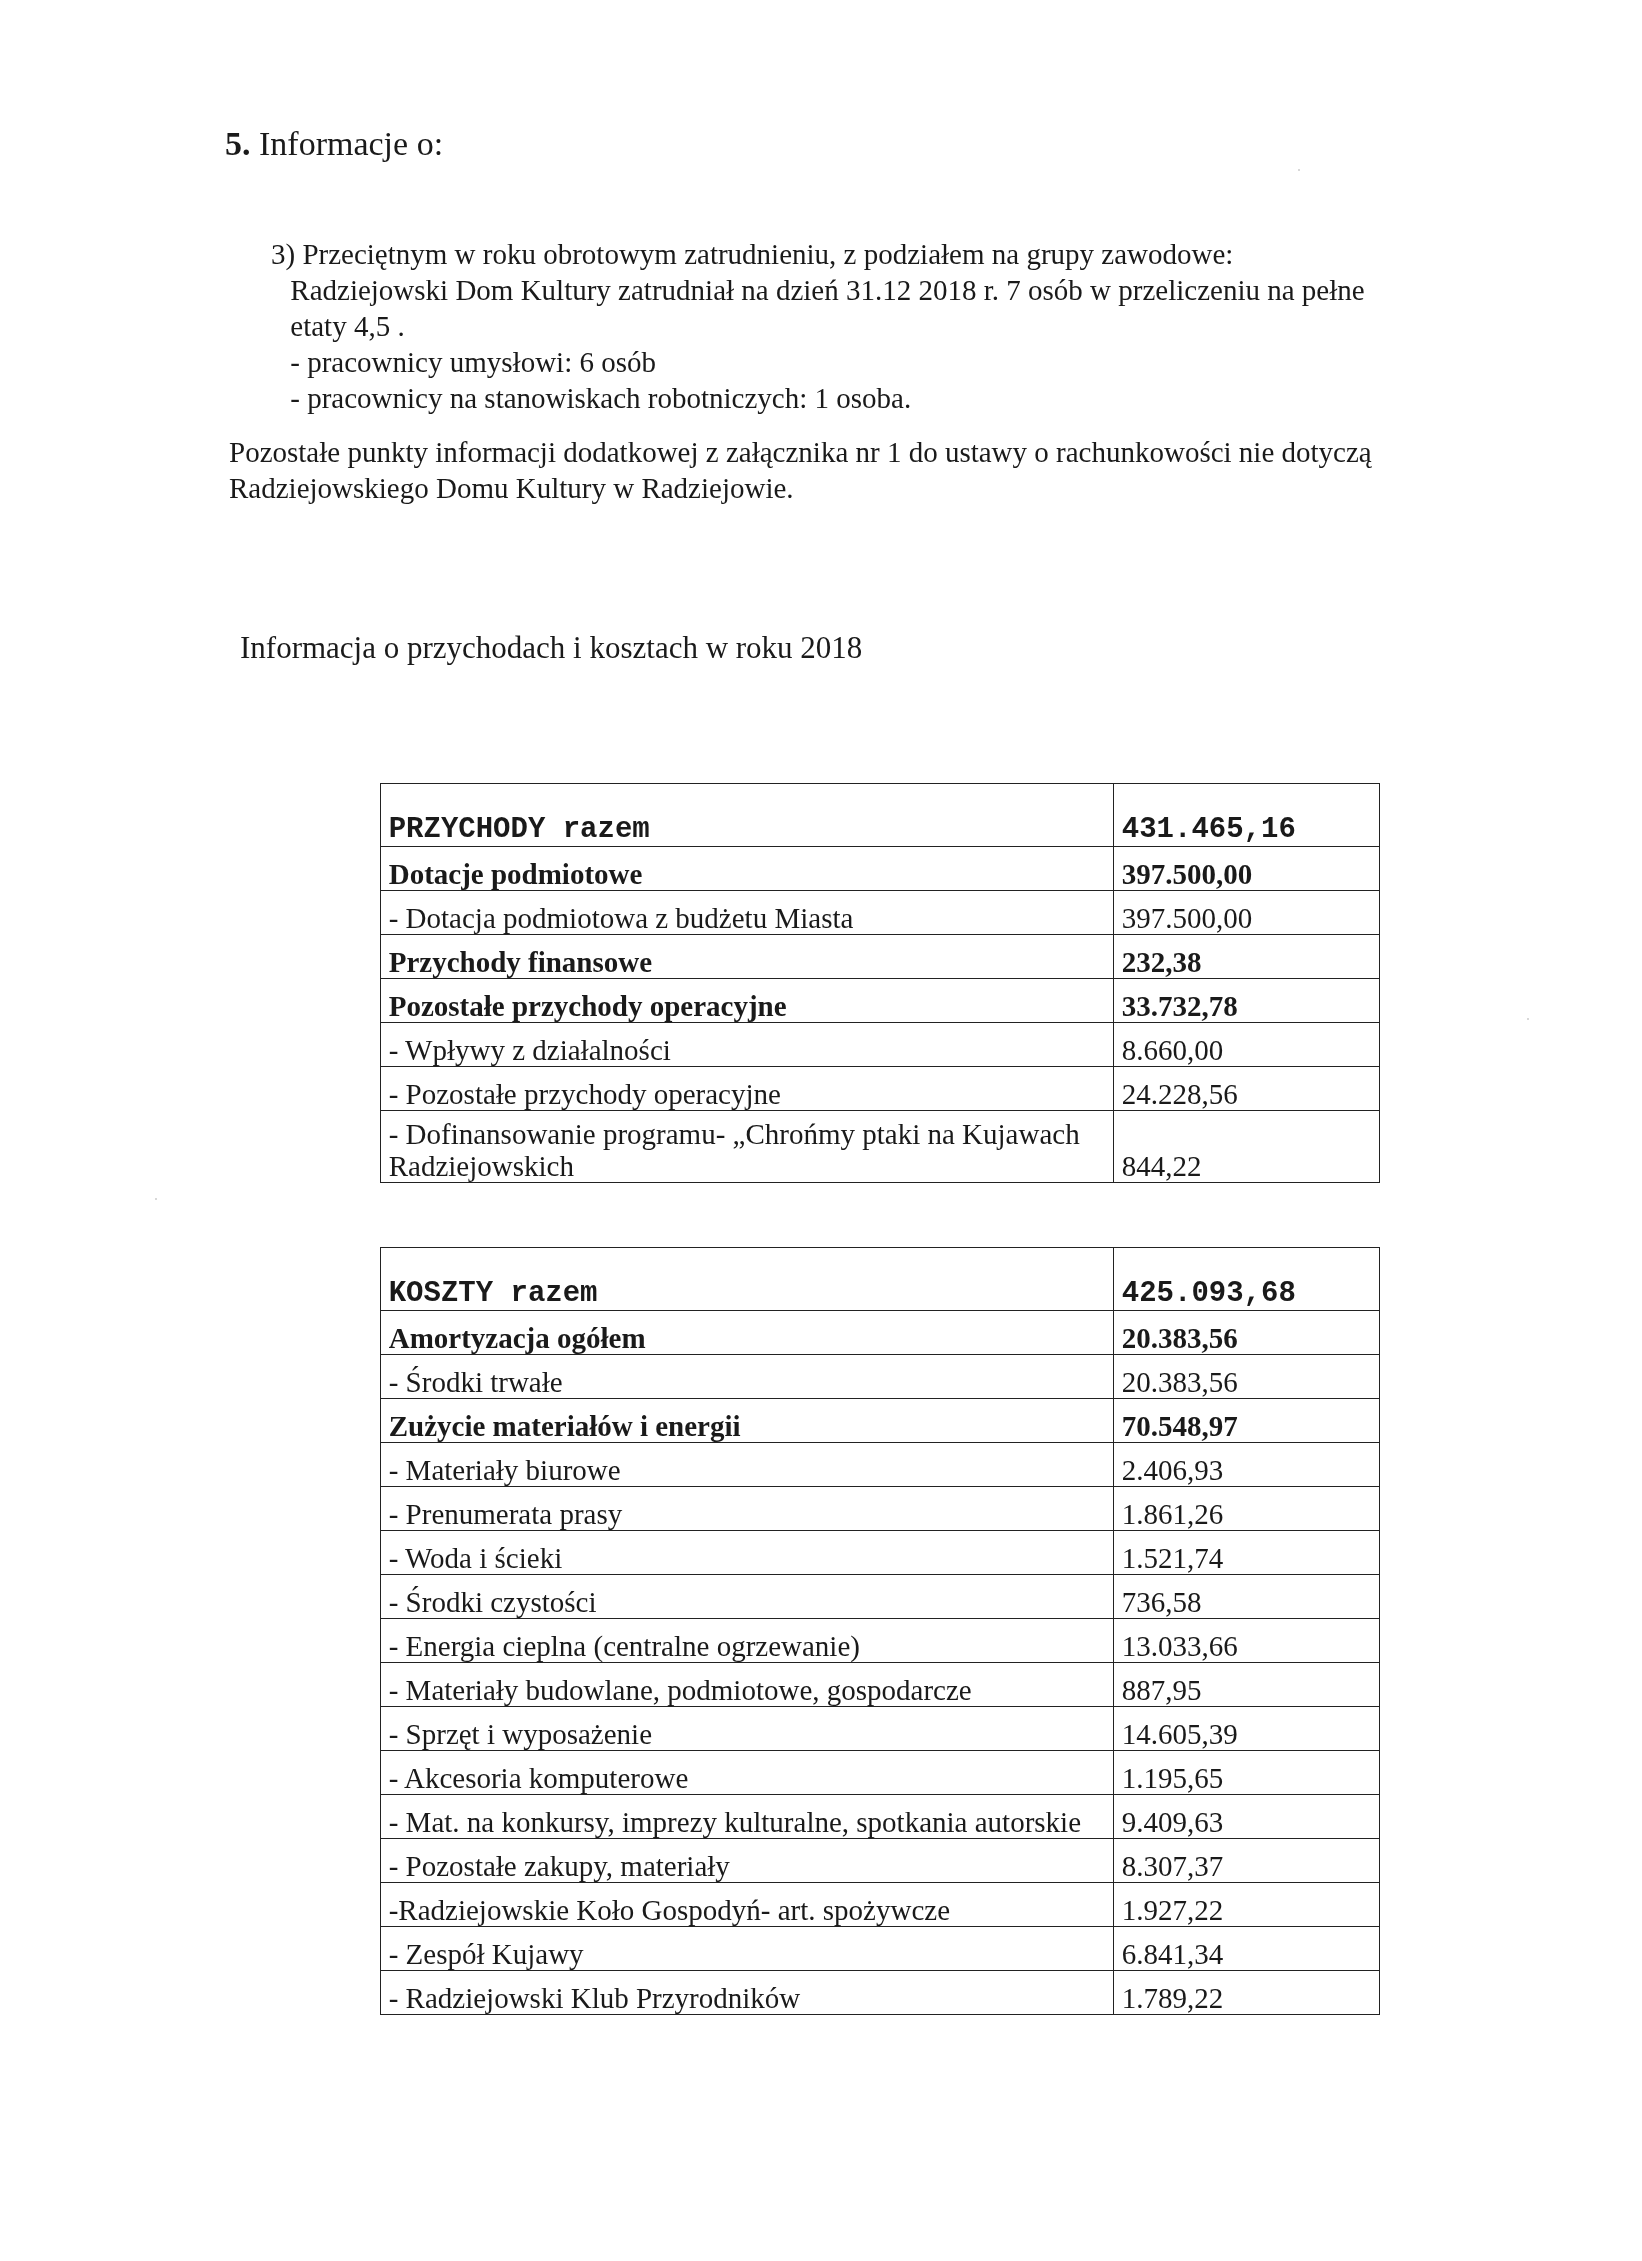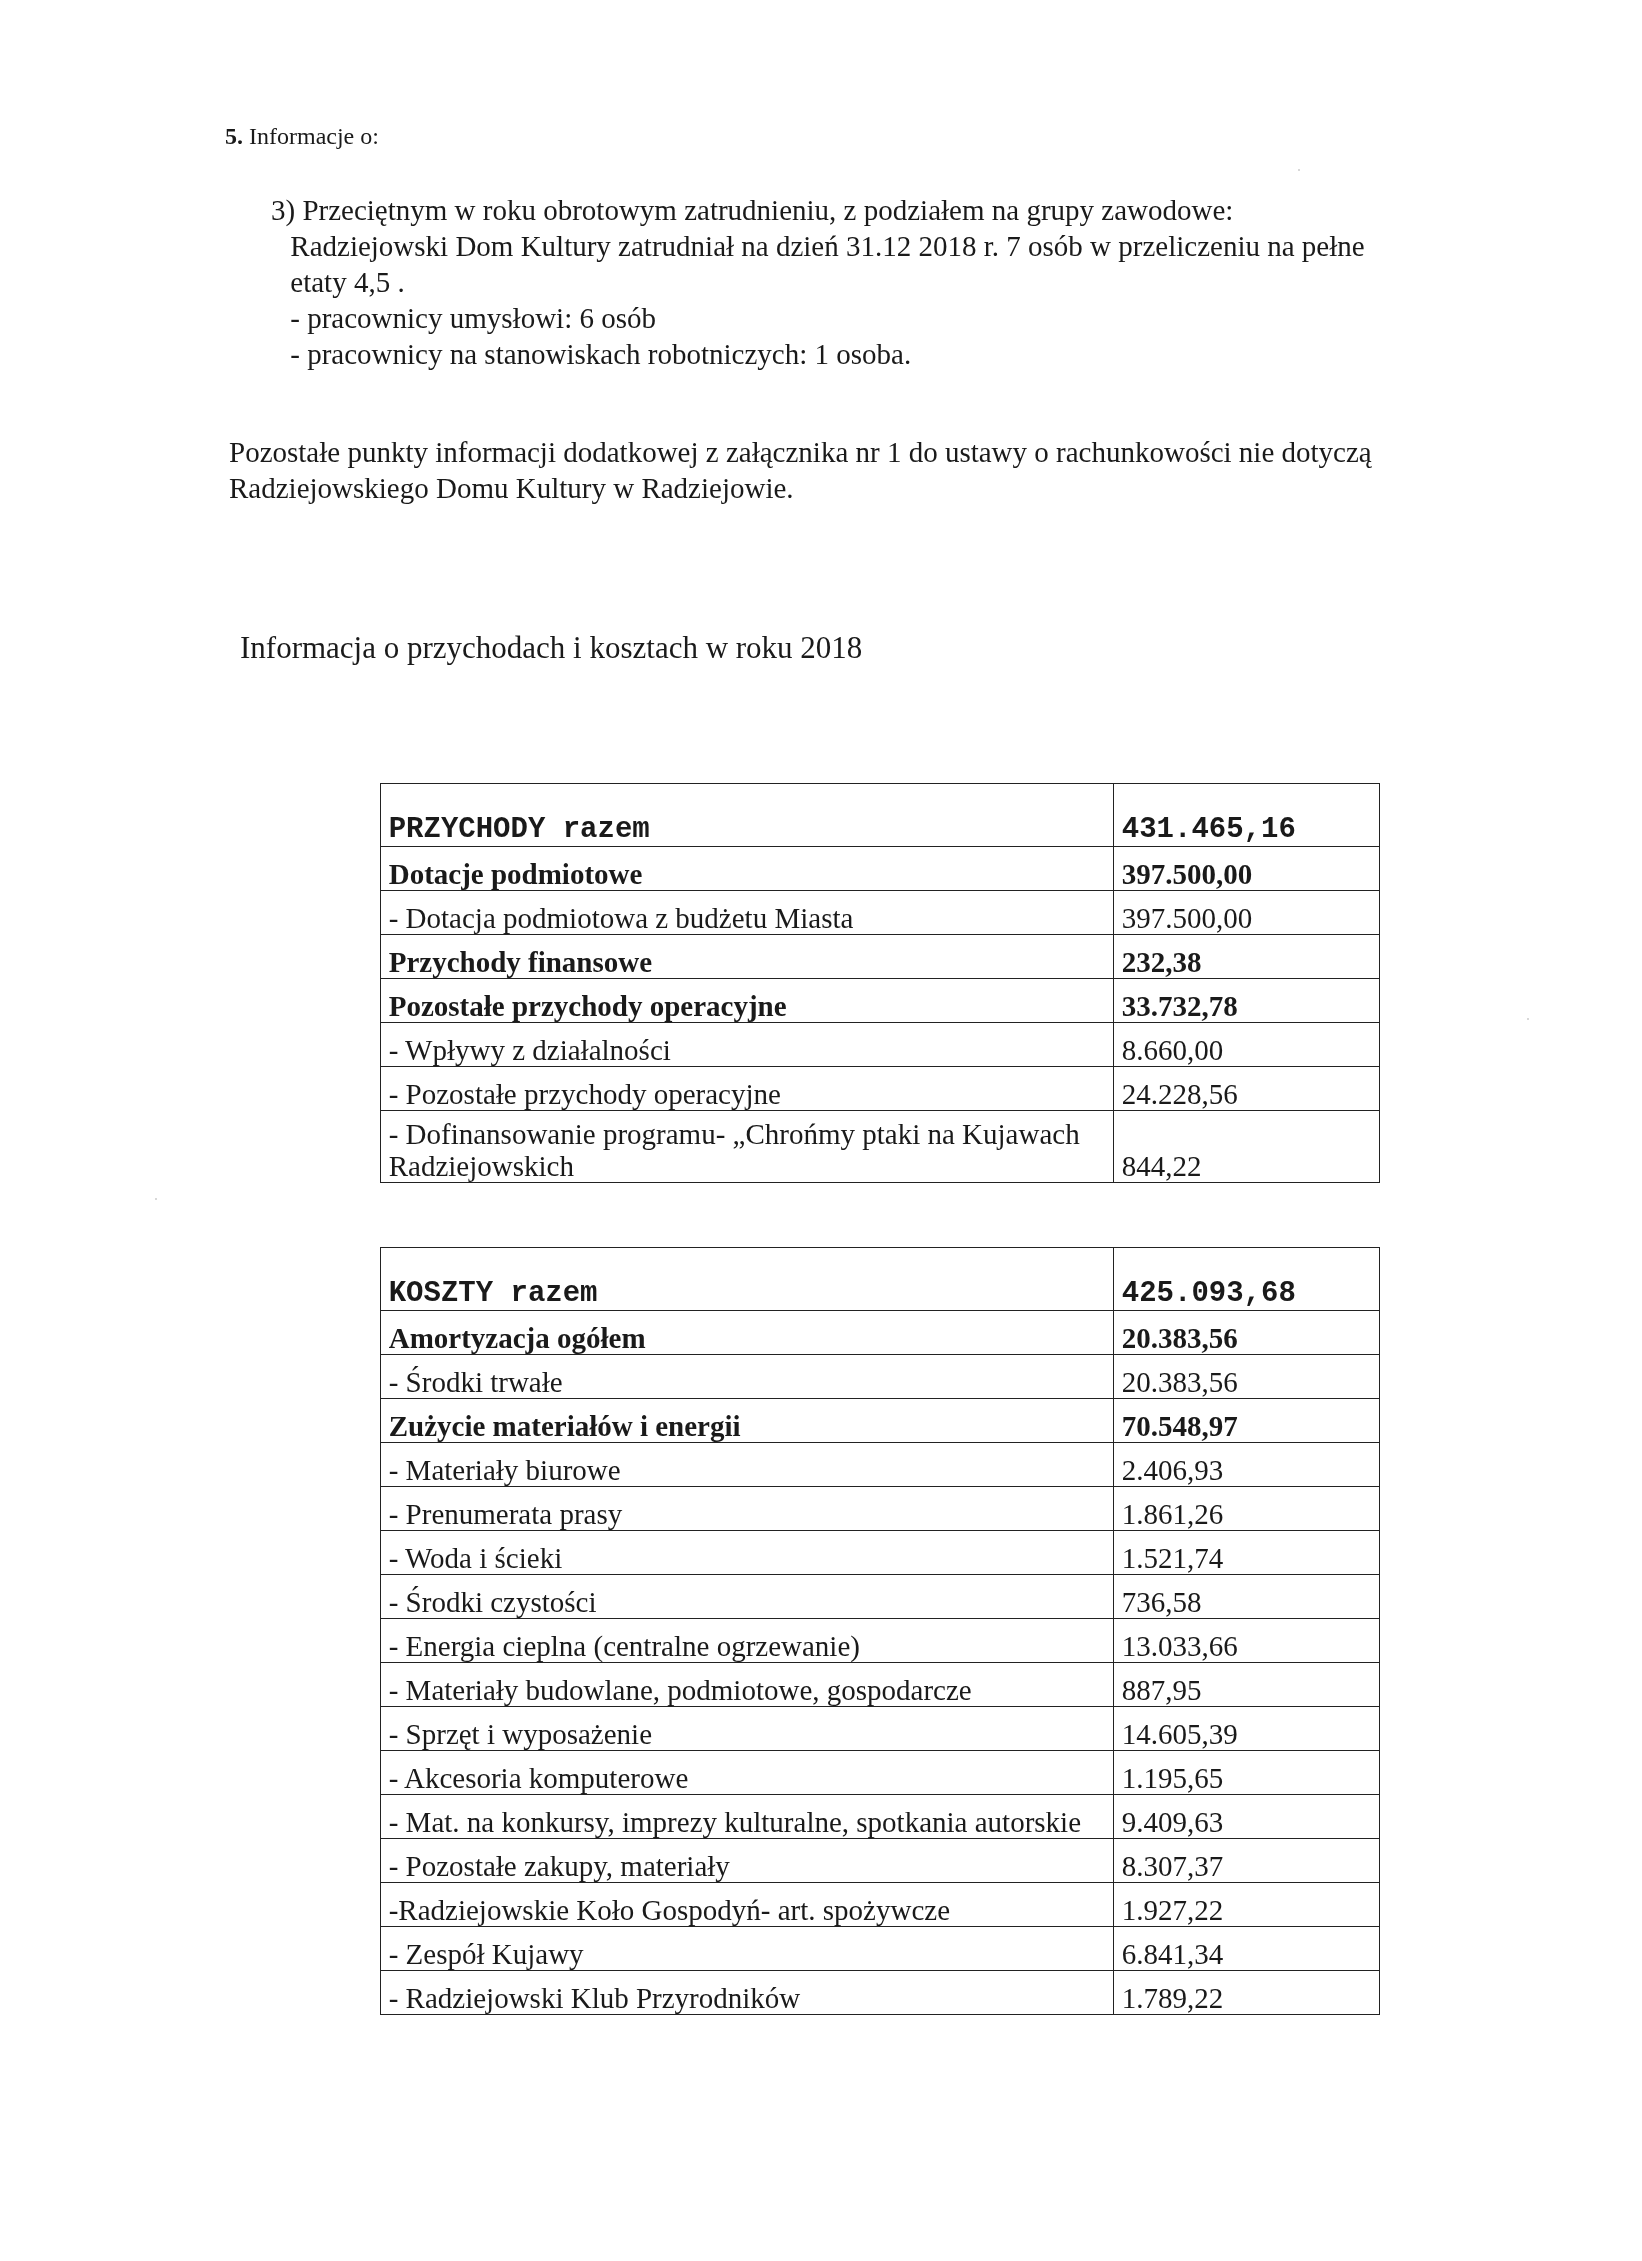--- a/index.html
+++ b/index.html
@@ -1,23 +1,23 @@
 <!DOCTYPE html>
 <html style="font-size:10.3px"><head>
 <meta charset="utf-8">
 <style>
   html, body { margin:0; padding:0; background:#ffffff; }
   body { width:1643px; height:2261px; position:relative; overflow:hidden;
          font-family:"Liberation Serif", "DejaVu Serif", serif; color:#1a1a1a; }
   .abs { position:absolute; }
   .p { font-size:29px; line-height:36px; white-space:nowrap; }
-  #sec-heading { left:225px; top:118px; font-size:24px; }
+  #sec-heading { left:225px; top:126px; font-size:34px; }
   #sec-heading b { font-weight:bold; }
   #item3 { left:271px; top:192px; }
-  #item3 .l1 { margin-left:0; }
+  #item3 .l1 { margin-left:0;margin-top:44px; }
   #item3 .ind { margin-left:19.3px; }
   #note { left:229px; top:434px; }
   #title { left:240px; top:630px; font-size:31px; font-weight:normal; }
   table.fin { position:absolute; border-collapse:collapse; font-size:29px; left:380px; }
   table.fin td { border:1.9px solid #222; padding:0 6.4px 0 7.7px; vertical-align:bottom; line-height:32px; }
   table.fin td.lbl { width:718px; }
   table.fin td.val { width:248px; text-align:left; padding-right:9px; }
   table.fin tr.first td { height:62px;font-family:Liberation Mono, monospace; }
   table.fin tr td { height:43px; }
   table.fin tr.two td { height:71px; }

